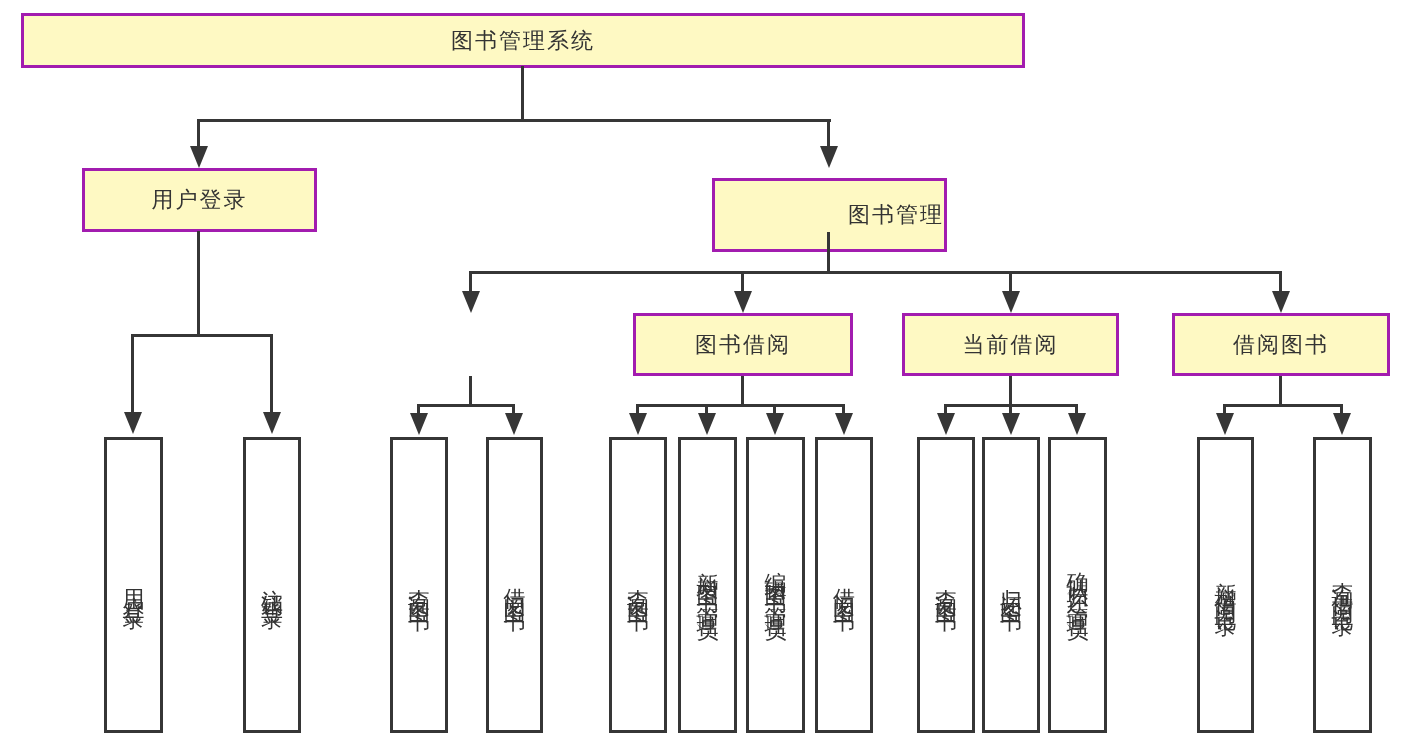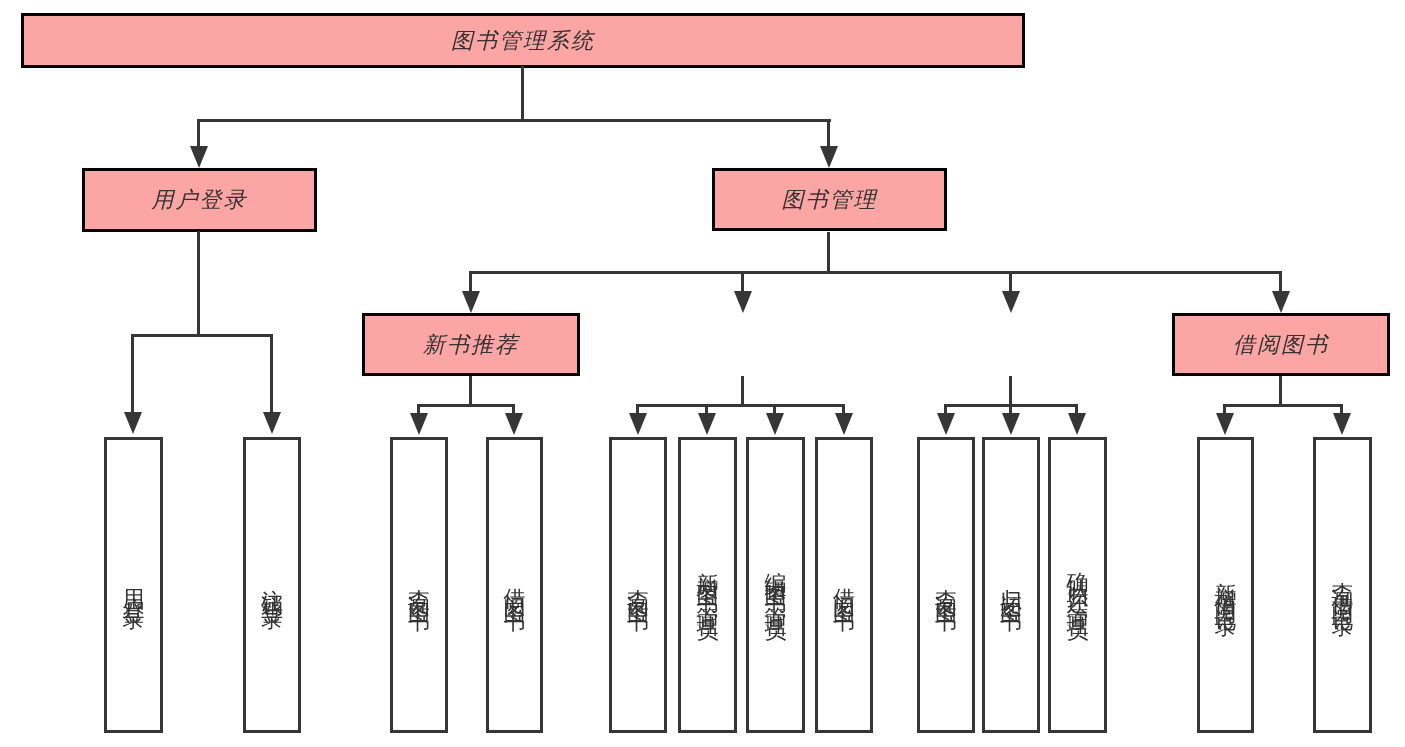--- a/index.html
+++ b/index.html
@@ -8,30 +8,29 @@
     width: 1405px;
     height: 747px;
     background: #ffffff;
     font-family: "Liberation Sans", "DejaVu Sans", sans-serif;
     color: #333333;
     overflow: hidden;
   }
   .box {
     position: absolute;
     box-sizing: border-box;
-    background: #fca5a5;
-    border: 3px solid #000000;
+    background: #fef9c3;
+    border: 3px solid #a21caf;
     display: flex;
     align-items: center;
     justify-content: center;
     font-size: 22px;
     letter-spacing: 2px;
     color: #333333;
     white-space: nowrap;
-    font-style: italic;
   }
   .vbox {
     position: absolute;
     box-sizing: border-box;
     background: #ffffff;
     border: 3px solid #363636;
     display: flex;
     align-items: center;
     justify-content: center;
     font-size: 22px;
@@ -74,21 +73,21 @@
   <div class="vline" style="left:521px; top:66px; width:3px; height:55px;"></div>
   <div class="hline" style="left:197px; top:119px; width:634px; height:3px;"></div>
   <div class="vline" style="left:197px; top:119px; width:3px; height:29px;"></div>
   <div class="arrow" style="left:190px; top:146px;"></div>
   <div class="vline" style="left:827px; top:119px; width:3px; height:29px;"></div>
   <div class="arrow" style="left:820px; top:146px;"></div>
 
   <div class="box" style="left:82px; top:168px; width:235px; height:64px;">
     <span>用户登录</span>
   </div>
-  <div class="box" style="left:712px; top:168px; width:235px; height:63px;">
+  <div class="box" style="left:712px; top:178px; width:235px; height:74px;justify-content:flex-end;">
     <span>图书管理</span>
   </div>
 
   <div class="vline" style="left:197px; top:231px; width:3px; height:105px;"></div>
   <div class="hline" style="left:131px; top:334px; width:142px; height:3px;"></div>
   <div class="vline" style="left:131px; top:334px; width:3px; height:80px;"></div>
   <div class="arrow" style="left:124px; top:412px;"></div>
   <div class="vline" style="left:270px; top:334px; width:3px; height:80px;"></div>
   <div class="arrow" style="left:263px; top:412px;"></div>
 
@@ -96,22 +95,25 @@
   <div class="hline" style="left:469px; top:271px; width:813px; height:3px;"></div>
   <div class="vline" style="left:469px; top:271px; width:3px; height:22px;"></div>
   <div class="arrow" style="left:462px; top:291px;"></div>
   <div class="vline" style="left:741px; top:271px; width:3px; height:22px;"></div>
   <div class="arrow" style="left:734px; top:291px;"></div>
   <div class="vline" style="left:1009px; top:271px; width:3px; height:22px;"></div>
   <div class="arrow" style="left:1002px; top:291px;"></div>
   <div class="vline" style="left:1279px; top:271px; width:3px; height:22px;"></div>
   <div class="arrow" style="left:1272px; top:291px;"></div>
 
-  <div class="box" style="left:362px; top:313px; width:218px; height:63px;">
-    <span>新书推荐</span>
+  <div class="box" style="left:633px; top:313px; width:220px; height:63px;">
+    <span>图书借阅</span>
+  </div>
+  <div class="box" style="left:902px; top:313px; width:217px; height:63px;">
+    <span>当前借阅</span>
   </div>
   <div class="box" style="left:1172px; top:313px; width:218px; height:63px;">
     <span>借阅图书</span>
   </div>
 
   <div class="vline" style="left:469px; top:376px; width:3px; height:31px;"></div>
   <div class="hline" style="left:417px; top:404px; width:98px; height:3px;"></div>
   <div class="vline" style="left:417px; top:404px; width:3px; height:11px;"></div>
   <div class="arrow" style="left:410px; top:413px;"></div>
   <div class="vline" style="left:512px; top:404px; width:3px; height:11px;"></div>

